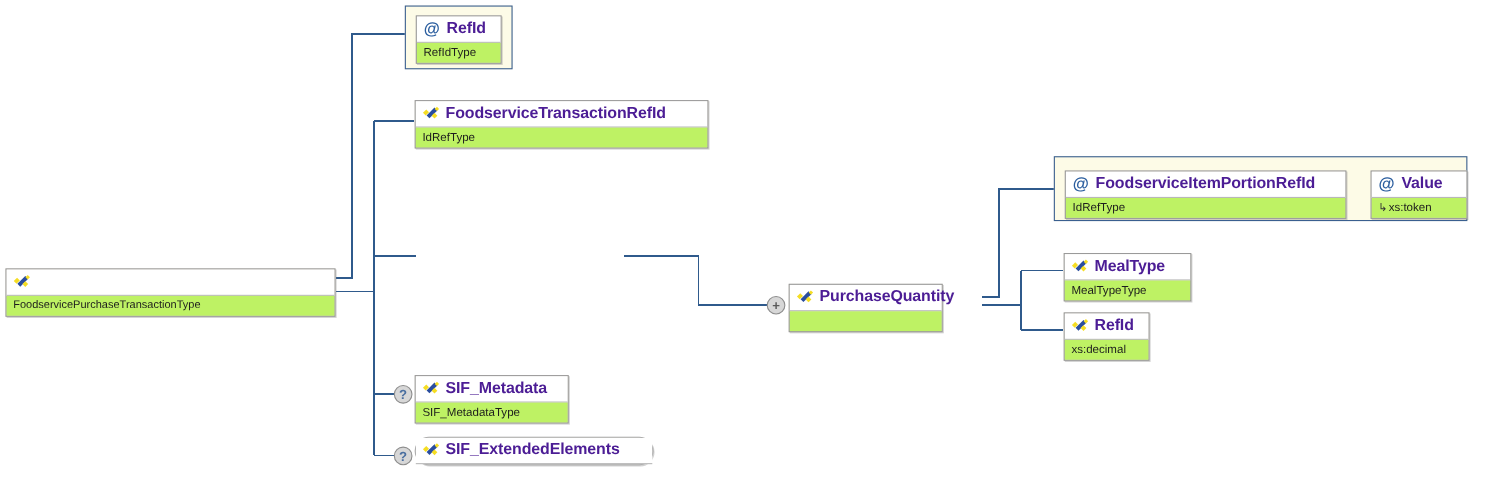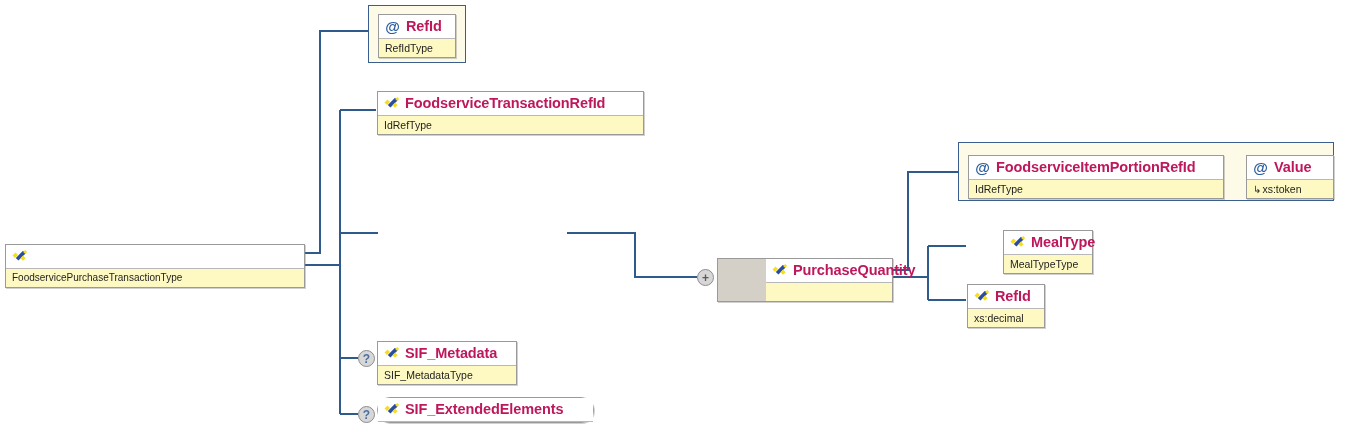--- a/index.html
+++ b/index.html
@@ -48,27 +48,27 @@
     border-bottom: 1px solid #b8b8b8;
     height: 24px;
     display: flex;
     align-items: center;
     padding: 0 7px 0 5px;
     white-space: nowrap;
   }
   .node .title .label {
     font-size: 14.5px;
     font-weight: bold;
-    color: #be185d;
+    color: #4c1d95;
     letter-spacing: -0.1px;
     line-height: 1;
   }
   .node .typerow {
     box-sizing: border-box;
-    background: #fef9c3;
+    background: #bef264;
     height: 18px;
     display: flex;
     align-items: center;
     padding: 0 6px;
     white-space: nowrap;
   }
   .node .typerow .typetext {
     font-size: 10.5px;
     color: #1d1d1d;
     line-height: 1;
@@ -201,21 +201,21 @@
       </span>
       <span class="label">FoodserviceTransactionRefId</span>
     </div>
     <div class="typerow">
       <span class="typetext">IdRefType</span>
     </div>
   </div>
 
 
   <div class="badge plus" style="left:697px; top:269px;">+</div>
-  <div class="node" style="left:717px; top:258px; width:176px;padding-left:48px;">
+  <div class="node" style="left:717px; top:258px; width:140px;">
     <div class="title">
       <span class="ico">
         <svg width="17" height="15" viewBox="0 0 17 15">
           <path d="M1.5,6.5 L4.5,3.5 L7.0,6.0 L4.0,9.0 Z" fill="#f5dd23"></path>
           <path d="M12.0,1.8 L14.6,4.4 L7.4,11.6 L4.8,9.0 Z" fill="#2a4d9e"></path>
           <path d="M12.0,6.6 L14.6,9.2 L12.0,11.8 L9.4,9.2 Z" fill="#f5dd23"></path>
           <path d="M14.2,1.0 L16.2,3.0 L14.2,5.0 L12.2,3.0 Z" fill="#f5dd23"></path>
         </svg>
       </span>
       <span class="label">PurchaseQuantity</span>
@@ -241,21 +241,21 @@
     <div class="title">
       <span class="at-ico">@</span>
       <span class="label">Value</span>
     </div>
     <div class="typerow">
       <span class="tok-ico">↳</span>
       <span class="typetext">xs:token</span>
     </div>
   </div>
 
-  <div class="node" style="left:967px; top:230px; width:90px;margin-left:36px;">
+  <div class="node" style="left:967px; top:230px; width:116px;">
     <div class="title">
       <span class="ico">
         <svg width="17" height="15" viewBox="0 0 17 15">
           <path d="M1.5,6.5 L4.5,3.5 L7.0,6.0 L4.0,9.0 Z" fill="#f5dd23"></path>
           <path d="M12.0,1.8 L14.6,4.4 L7.4,11.6 L4.8,9.0 Z" fill="#2a4d9e"></path>
           <path d="M12.0,6.6 L14.6,9.2 L12.0,11.8 L9.4,9.2 Z" fill="#f5dd23"></path>
           <path d="M14.2,1.0 L16.2,3.0 L14.2,5.0 L12.2,3.0 Z" fill="#f5dd23"></path>
         </svg>
       </span>
       <span class="label">MealType</span>

